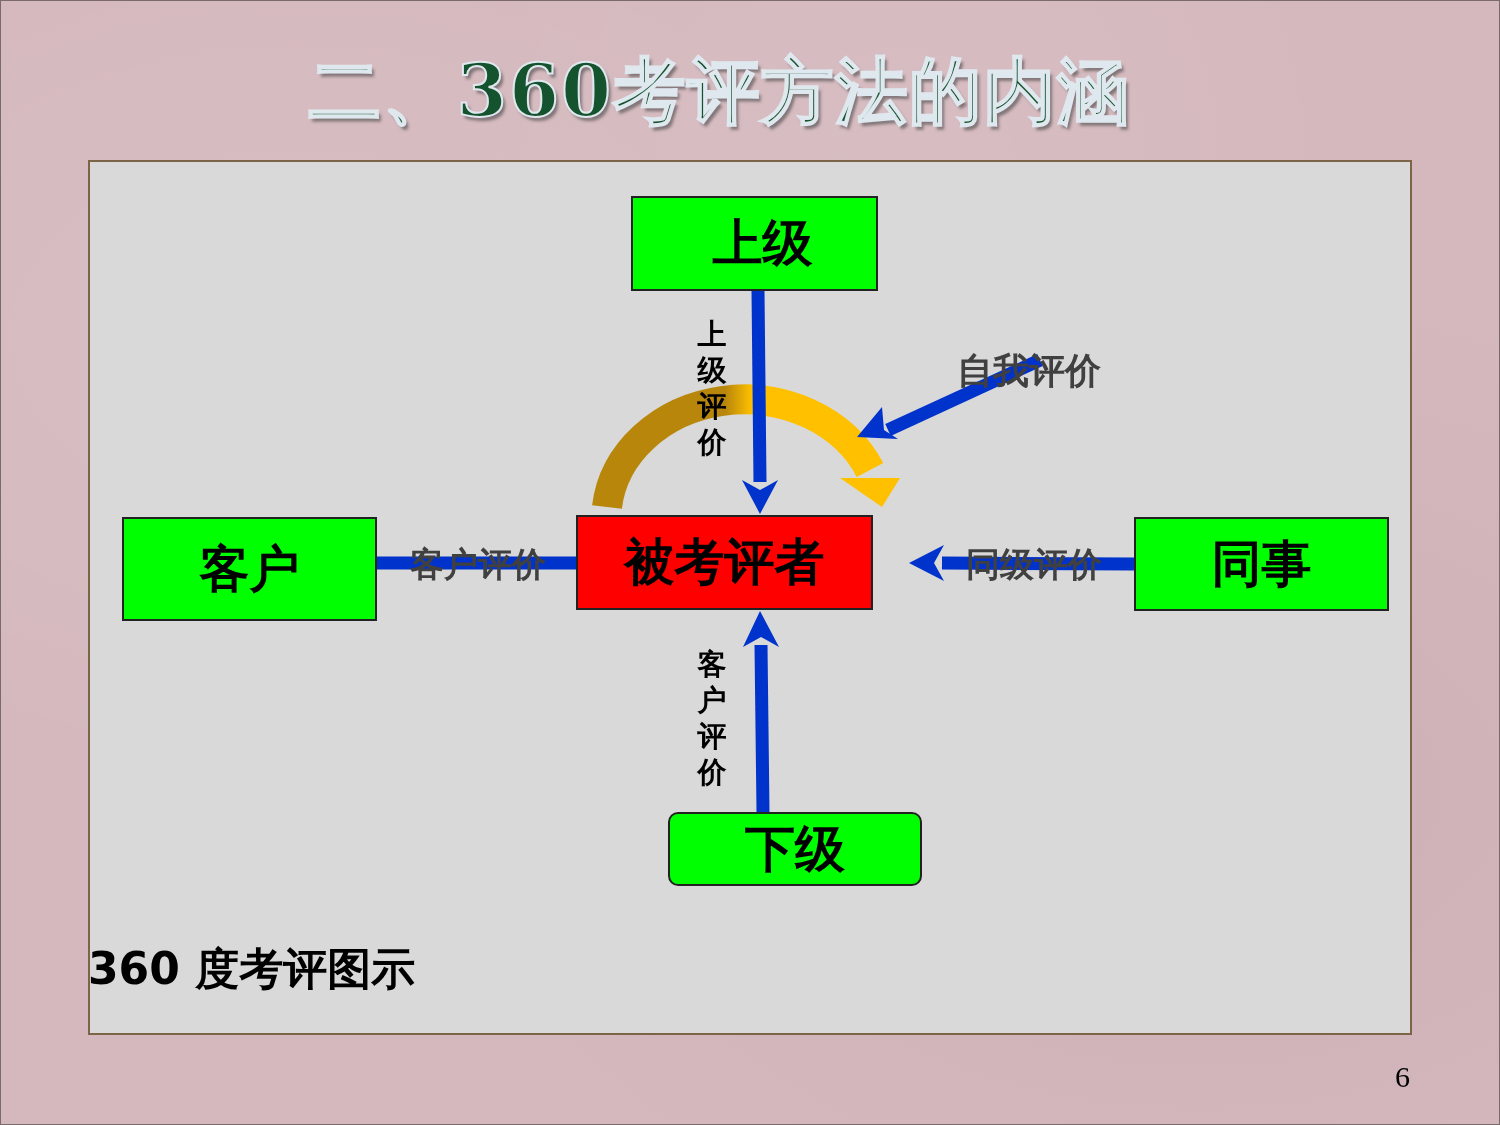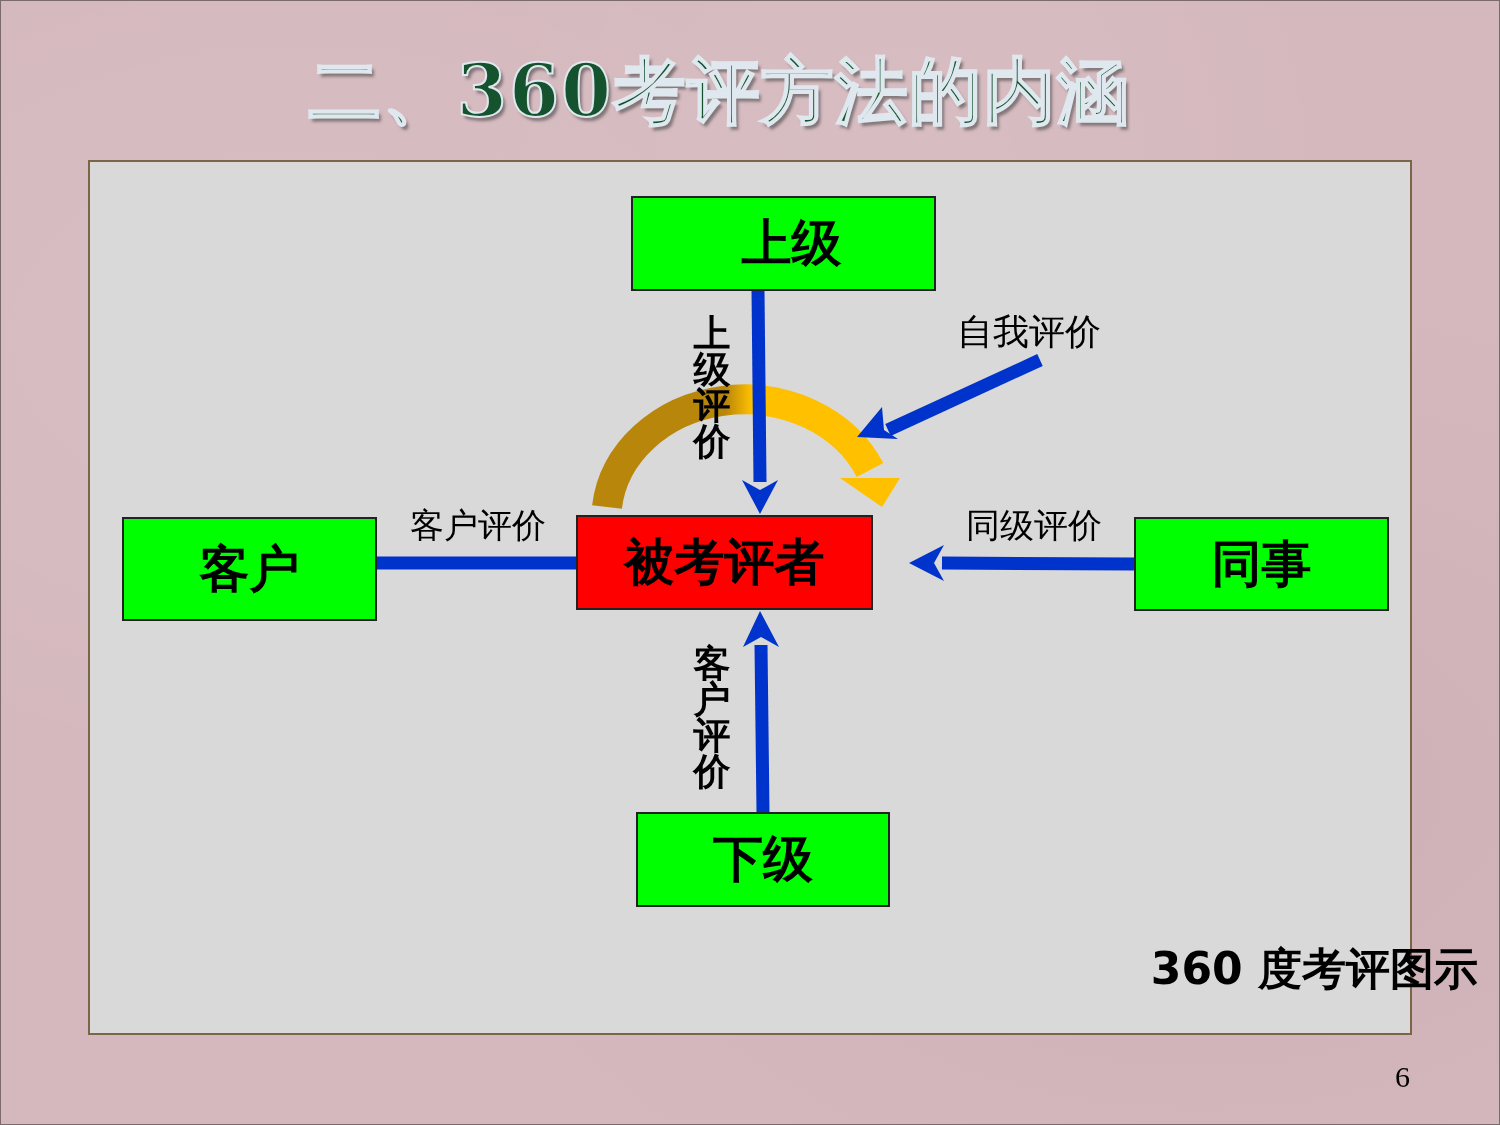--- a/index.html
+++ b/index.html
@@ -28,30 +28,30 @@
     background: #d9d9d9; border: 2px solid #7b6448;
   }
   .box {
     position: absolute; display: flex; align-items: center; justify-content: center;
     border: 2px solid #222; box-sizing: border-box; font-weight: bold; color: #000;
     font-size: 50px; font-family: "DejaVu Sans", sans-serif;
   }
   .green { background: #00ff00; }
   .red { background: #ff0000; }
   .lbl {
-    position: absolute; font-weight: normal; color: #000000; font-size: 34px;
-    font-family: "DejaVu Sans", sans-serif; white-space: nowrap;
+    position: absolute; font-weight: bold; color: #404040; font-size: 34px;
+    font-family: "DejaVu Sans", sans-serif; white-space: nowrap; margin-top: 39px;
   }
   .vlbl {
-    position: absolute; font-weight: bold; color: #000; font-size: 37px;
+    position: absolute; font-weight: bold; color: #000; font-size: 29px;
     font-family: "DejaVu Sans", sans-serif; width: 40px; line-height: 36px;
     text-align: center; word-break: break-all;
   }
   .caption {
-    position: absolute; left: 88px; width: 1390px; top: 940px; text-align: right;
+    position: absolute; left: 88px; width: 1390px; top: 940px; text-align: left;
     font-weight: bold; font-size: 44px; color: #000; font-family: "DejaVu Sans", sans-serif;
   }
   .pagenum {
     position: absolute; left: 1395px; top: 1060px; font-family: "Liberation Serif", serif;
     font-size: 30px; color: #000;
   }
   svg.arrows { position: absolute; left: 0; top: 0; }
 </style>
 </head>
 <body>
@@ -96,37 +96,37 @@
     <line x1="763" y1="812" x2="761" y2="645" stroke="#0033cc" stroke-width="13"></line>
     <polygon points="743,647 760,611 779,647 761,637" fill="#0033cc"></polygon>
   </g>
 
   <g>
     <line x1="1040" y1="360" x2="888" y2="430" stroke="#0033cc" stroke-width="13"></line>
     <polygon points="882,407 857,437 898,439 884,430" fill="#0033cc"></polygon>
   </g>
 </svg>
 
-<div class="box green" style="left:631px;top:196px;width:305px;height:95px;padding-left:16px;">
+<div class="box green" style="left:631px;top:196px;width:247px;height:95px;padding-left:16px;">
   <span>上级</span>
 </div>
 
 <div class="box green" style="left:122px;top:517px;width:255px;height:104px;">
   <span>客户</span>
 </div>
 
 <div class="box red" style="left:576px;top:515px;width:297px;height:95px;">
   <span>被考评者</span>
 </div>
 
 <div class="box green" style="left:1134px;top:517px;width:255px;height:94px;">
   <span>同事</span>
 </div>
 
-<div class="box green" style="left:636px;top:812px;width:254px;height:95px;">
+<div class="box green" style="left:668px;top:812px;width:254px;height:74px;border-radius:10px;">
   <span>下级</span>
 </div>
 
 <div class="vlbl" style="left:692px;top:316px;">上级评价</div>
 
 <div class="vlbl" style="left:692px;top:646px;">客户评价</div>
 
 <div class="lbl" style="left:410px;top:503px;">客户评价</div>
 
 <div class="lbl" style="left:966px;top:503px;">同级评价</div>

